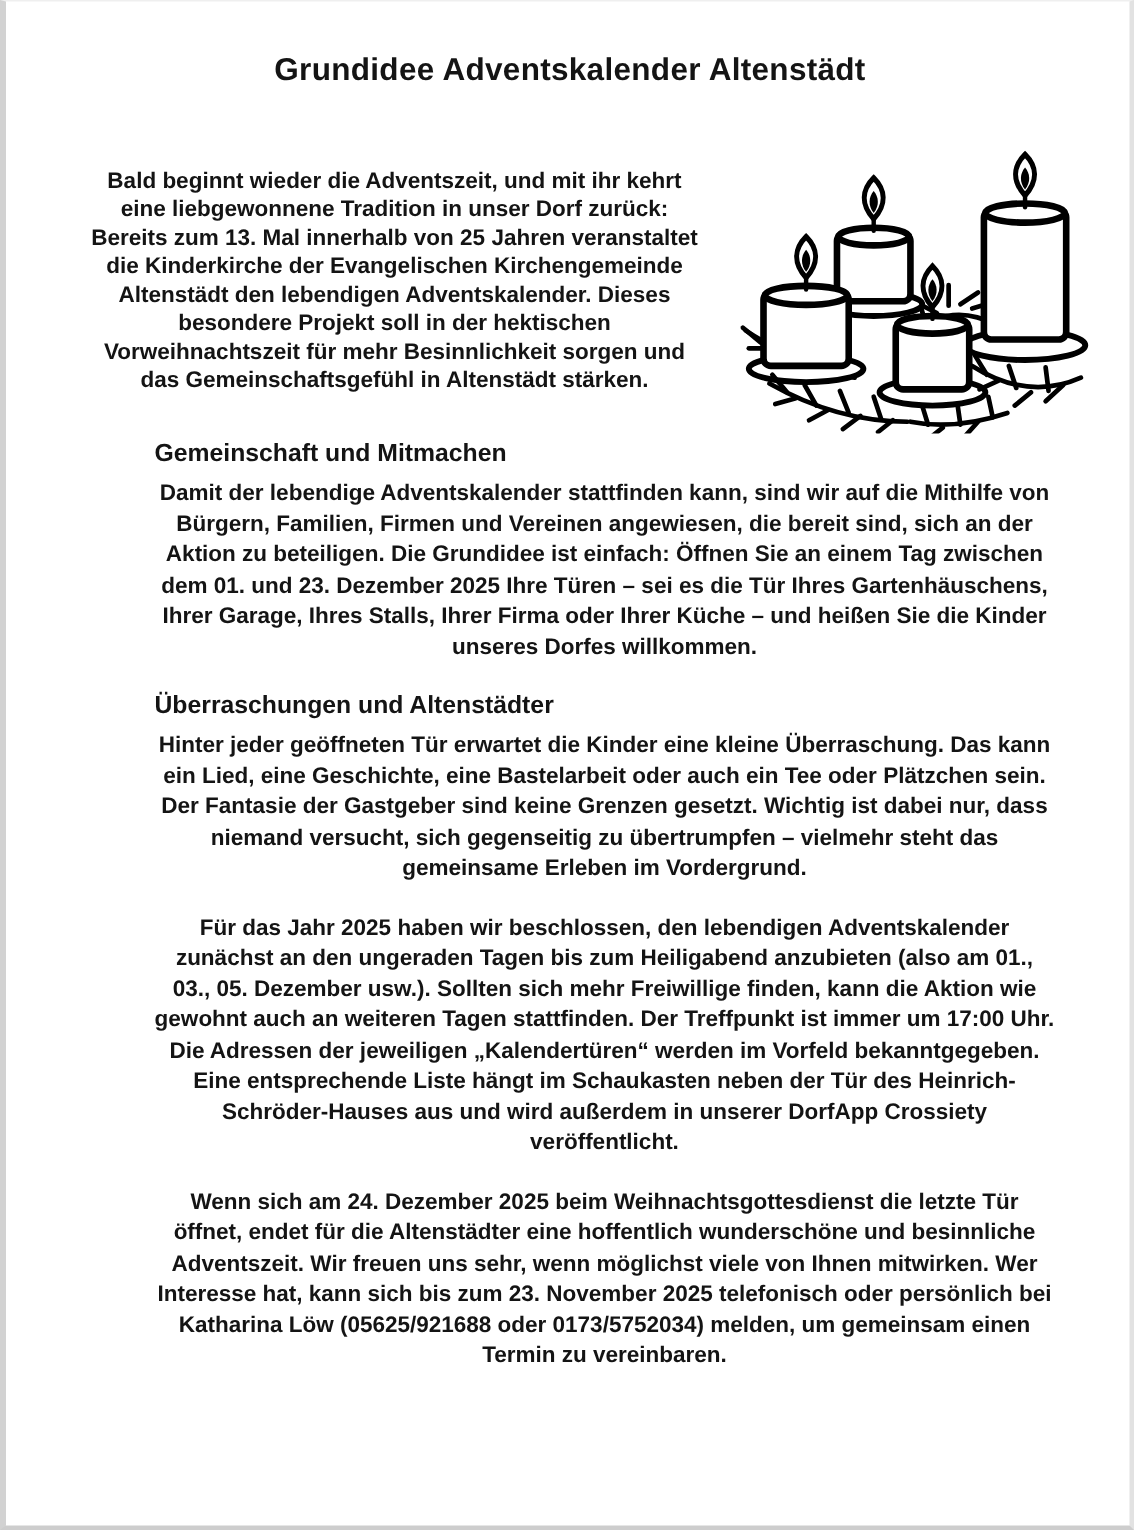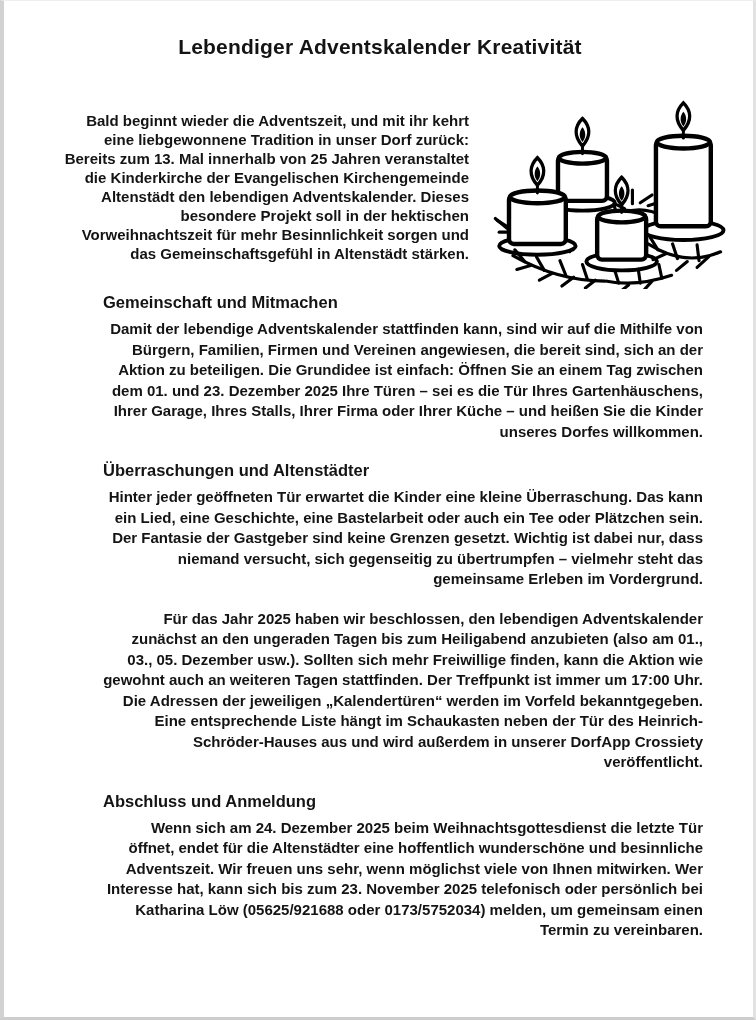--- a/index.html
+++ b/index.html
@@ -40,21 +40,21 @@
     width: 252px;
     height: 192px;
     margin: -14px -28px 4px 10px;
   }
   .wreath-figure svg { display: block; width: 100%; height: 100%; }
   p.body-text {
     font-size: 15px;
     font-weight: 700;
     line-height: 19px;
     margin: 0;
-    text-align: right;
+    text-align: center;
   }
   .sections { clear: both; margin-left: 46px; }
   .section { margin-top: 19px; }
   .section-heading {
     font-size: 16.5px;
     font-weight: 700;
     margin: 0 0 7px 0;
   }
   .section p.body-text {
     line-height: 20.5px;
@@ -65,21 +65,21 @@
     font-weight: 700;
   }
   .wreath-stroke { stroke: #000; fill: none; stroke-linecap: round; }
 </style>
 </head>
 <body>
 
 <div class="page">
   <div class="content">
 
-    <h1 class="doc-title">Lebendiger Adventskalender Kreativität</h1>
+    <h1 class="doc-title">Grundidee Adventskalender Altenstädt</h1>
 
     <div class="intro-block">
       <div class="wreath-figure">
         <svg viewBox="0 0 256 196" xmlns="http://www.w3.org/2000/svg">
 
           <g class="wreath-stroke" stroke-width="3.2">
             <path d="M18,126 Q55,150 92,158"></path>
             <path d="M28,134 l-12,-10"></path>
               <path d="M34,138 l-14,0"></path>
             <path d="M44,144 l-10,-13"></path>
@@ -191,20 +191,19 @@
         <h2 class="section-heading">Überraschungen und Altenstädter</h2>
         <p class="body-text">Hinter jeder geöffneten Tür erwartet die Kinder eine kleine Überraschung. Das kann ein Lied, eine Geschichte, eine Bastelarbeit oder auch ein Tee oder Plätzchen sein. Der Fantasie der Gastgeber sind keine Grenzen gesetzt. Wichtig ist dabei nur, dass niemand versucht, sich gegenseitig zu übertrumpfen – vielmehr steht das gemeinsame Erleben im Vordergrund.</p>
       </div>
 
       <div class="section">
         <p class="body-text">Für das Jahr 2025 haben wir beschlossen, den lebendigen Adventskalender zunächst an den ungeraden Tagen bis zum Heiligabend anzubieten (also am 01., 03., 05. Dezember usw.). Sollten sich mehr Freiwillige finden, kann die Aktion wie gewohnt auch an weiteren Tagen stattfinden. Der Treffpunkt ist immer um 17:00 Uhr.</p>
         <p class="body-text">Die Adressen der jeweiligen „Kalendertüren“ werden im Vorfeld bekanntgegeben. Eine entsprechende Liste hängt im Schaukasten neben der Tür des Heinrich-Schröder-Hauses aus und wird außerdem in unserer DorfApp Crossiety veröffentlicht.</p>
       </div>
 
       <div class="section">
-        <h2 class="section-heading">Abschluss und Anmeldung</h2>
         <p class="body-text">Wenn sich am 24. Dezember 2025 beim Weihnachtsgottesdienst die letzte Tür öffnet, endet für die Altenstädter eine hoffentlich wunderschöne und besinnliche Adventszeit. Wir freuen uns sehr, wenn möglichst viele von Ihnen mitwirken. Wer Interesse hat, kann sich bis zum 23. November 2025 telefonisch oder persönlich bei Katharina Löw (05625/921688 oder 0173/5752034) melden, um gemeinsam einen Termin zu vereinbaren.</p>
       </div>
 
 
     </div>
   </div>
 </div>
 
 </body></html>

